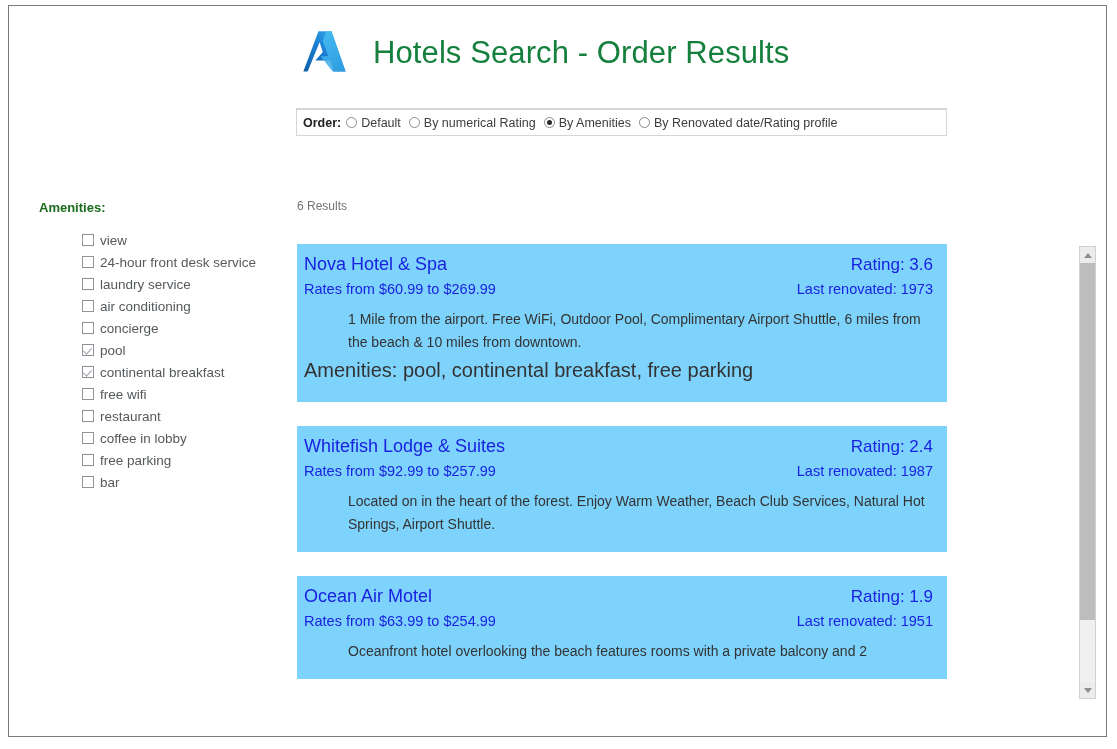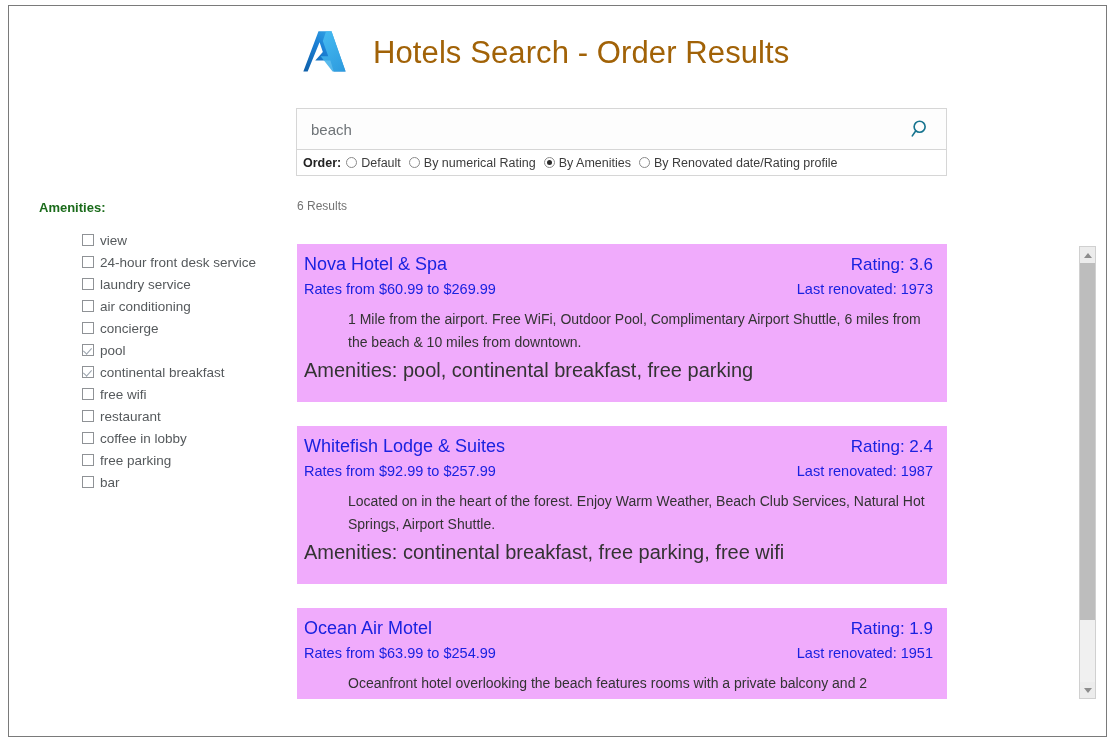--- a/index.html
+++ b/index.html
@@ -35,21 +35,21 @@
     height: 78px;
   }
   #azure-logo {
     width: 52px;
     height: 56px;
     margin-right: 22px;
     display: block;
   }
   #page-title {
     font-size: 31px;
-    color: #a16207;
+    color: #15803d;
     font-weight: 400;
     letter-spacing: 0.1px;
     white-space: nowrap;
   }
 
   
   #search-panel {
     position: absolute;
     left: 287px;
     top: 102px;
@@ -183,21 +183,21 @@
   }
   #results-viewport {
     position: absolute;
     left: 288px;
     top: 238px;
     width: 650px;
     height: 455px;
     overflow: hidden;
   }
   .result-card {
-    background: #f0abfc;
+    background: #7dd3fc;
     width: 650px;
     box-sizing: border-box;
     padding: 10px 14px 16px 7px;
     margin-bottom: 24px;
   }
   .card-line {
     display: flex;
     justify-content: space-between;
     align-items: baseline;
   }
@@ -290,29 +290,20 @@
           <stop offset="100%" stop-color="#2f9fe0"></stop>
         </linearGradient>
       </defs>
       <path d="M36 8 L60 8 L86 82 L64 82 L58 62 L30 62 L44 46 L38 28 L16 82 L8 82 Z" fill="url(#azGrad1)"></path>
       <path d="M50 8 L60 8 L86 82 L62 82 L40 54 L54 54 L44 26 Z" fill="url(#azGrad2)" opacity="0.85"></path>
     </svg>
     <div id="page-title">Hotels Search - Order Results</div>
   </div>
 
   <div id="search-panel">
-    <div id="search-row">
-      <input id="search-input" type="text" value="beach" style="">
-      <button id="search-button">
-        <svg width="22" height="22" viewBox="0 0 24 24">
-          <circle cx="10.5" cy="9.5" r="6" fill="none" stroke="#17748f" stroke-width="1.8"></circle>
-          <line x1="6" y1="14.5" x2="2.5" y2="19.5" stroke="#17748f" stroke-width="1.8" stroke-linecap="round"></line>
-        </svg>
-      </button>
-    </div>
     <div id="order-row">
       <span class="order-label">Order:</span>
       <label class="radio-opt">
         <span class="radio-circle"></span>
         <span class="radio-text">Default</span>
       </label>
       <label class="radio-opt">
         <span class="radio-circle"></span>
         <span class="radio-text">By numerical Rating</span>
       </label>
@@ -401,21 +392,20 @@
     <div class="result-card">
       <div class="card-line">
         <span class="hotel-name">Whitefish Lodge &amp; Suites</span>
         <span class="hotel-rating">Rating: 2.4</span>
       </div>
       <div class="card-line rates-row">
         <span class="hotel-rates">Rates from $92.99 to $257.99</span>
         <span class="hotel-renovated">Last renovated: 1987</span>
       </div>
       <div class="hotel-desc">Located on in the heart of the forest. Enjoy Warm Weather, Beach Club Services, Natural Hot Springs, Airport Shuttle.</div>
-      <div class="hotel-amenities">Amenities: continental breakfast, free parking, free wifi</div>
     </div>
 
     <div class="result-card">
       <div class="card-line">
         <span class="hotel-name">Ocean Air Motel</span>
         <span class="hotel-rating">Rating: 1.9</span>
       </div>
       <div class="card-line rates-row">
         <span class="hotel-rates">Rates from $63.99 to $254.99</span>
         <span class="hotel-renovated">Last renovated: 1951</span>

